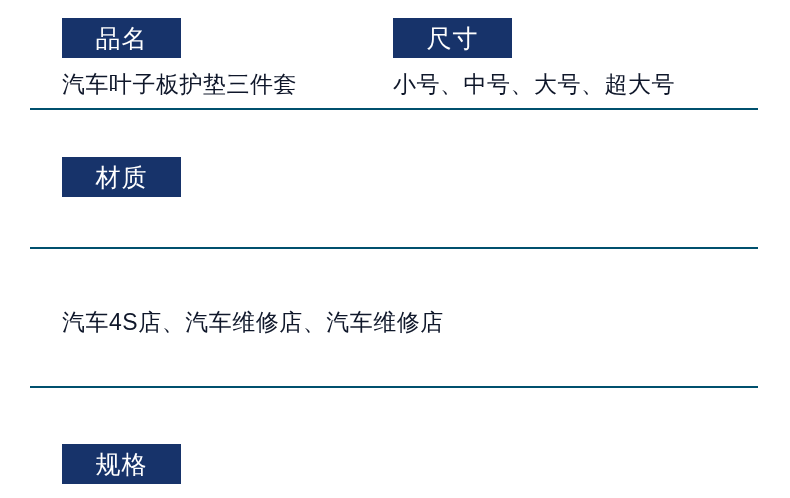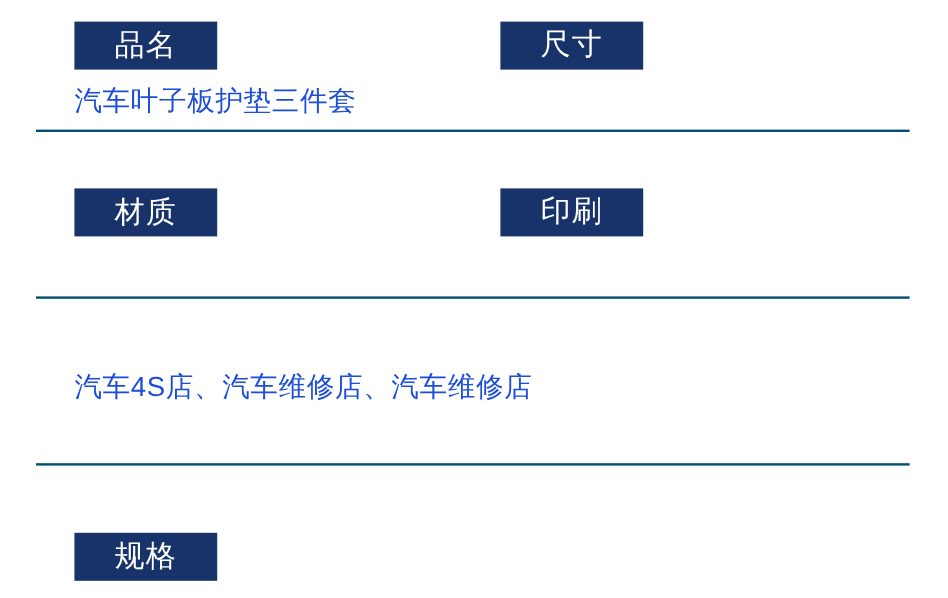--- a/index.html
+++ b/index.html
@@ -22,42 +22,42 @@
   .spec-row {
     position: relative;
     width: 790px;
     margin-left: 24px;
   }
   .spec-cell {
     position: absolute;
     top: 0;
   }
   .spec-cell.col-1 { left: 38px; }
-  .spec-cell.col-2 { left: 393px; font-family: Liberation Serif, serif; }
+  .spec-cell.col-2 { left: 369px; }
 
   .badge {
     display: block;
     width: 119px;
     height: 40px;
     background: #17336a;
     color: #ffffff;
     font-size: 25px;
     line-height: 40px;
     text-align: center;
     letter-spacing: 1px;
     font-weight: 400;
     box-sizing: border-box;
     white-space: nowrap;
   }
   .value {
     display: block;
     margin-top: 10px;
     font-size: 23px;
     line-height: 32px;
-    color: #1d4ed8;
+    color: #0f172a;
     white-space: nowrap;
     letter-spacing: 0.5px;
   }
   .divider {
     position: absolute;
     left: 30px;
     width: 728px;
     height: 2px;
     background: #00506e;
   }
@@ -77,30 +77,30 @@
 
 <div class="spec-sheet">
 
   <div class="spec-row" id="row-1">
     <div class="spec-cell col-1">
       <span class="badge">品名</span>
       <span class="value">汽车叶子板护垫三件套</span>
     </div>
     <div class="spec-cell col-2">
       <span class="badge">尺寸</span>
+      <span class="value">小号、中号、大号、超大号</span>
     </div>
   </div>
   <div class="divider" id="divider-1"></div>
 
   <div class="spec-row" id="row-2">
     <div class="spec-cell col-1">
       <span class="badge">材质</span>
     </div>
     <div class="spec-cell col-2">
-      <span class="badge">印刷</span>
     </div>
   </div>
   <div class="divider" id="divider-2"></div>
 
   <div class="spec-row" id="row-3">
     <div class="spec-cell col-1">
       <span class="value">汽车4S店、汽车维修店、汽车维修店</span>
     </div>
   </div>
   <div class="divider" id="divider-3"></div>

